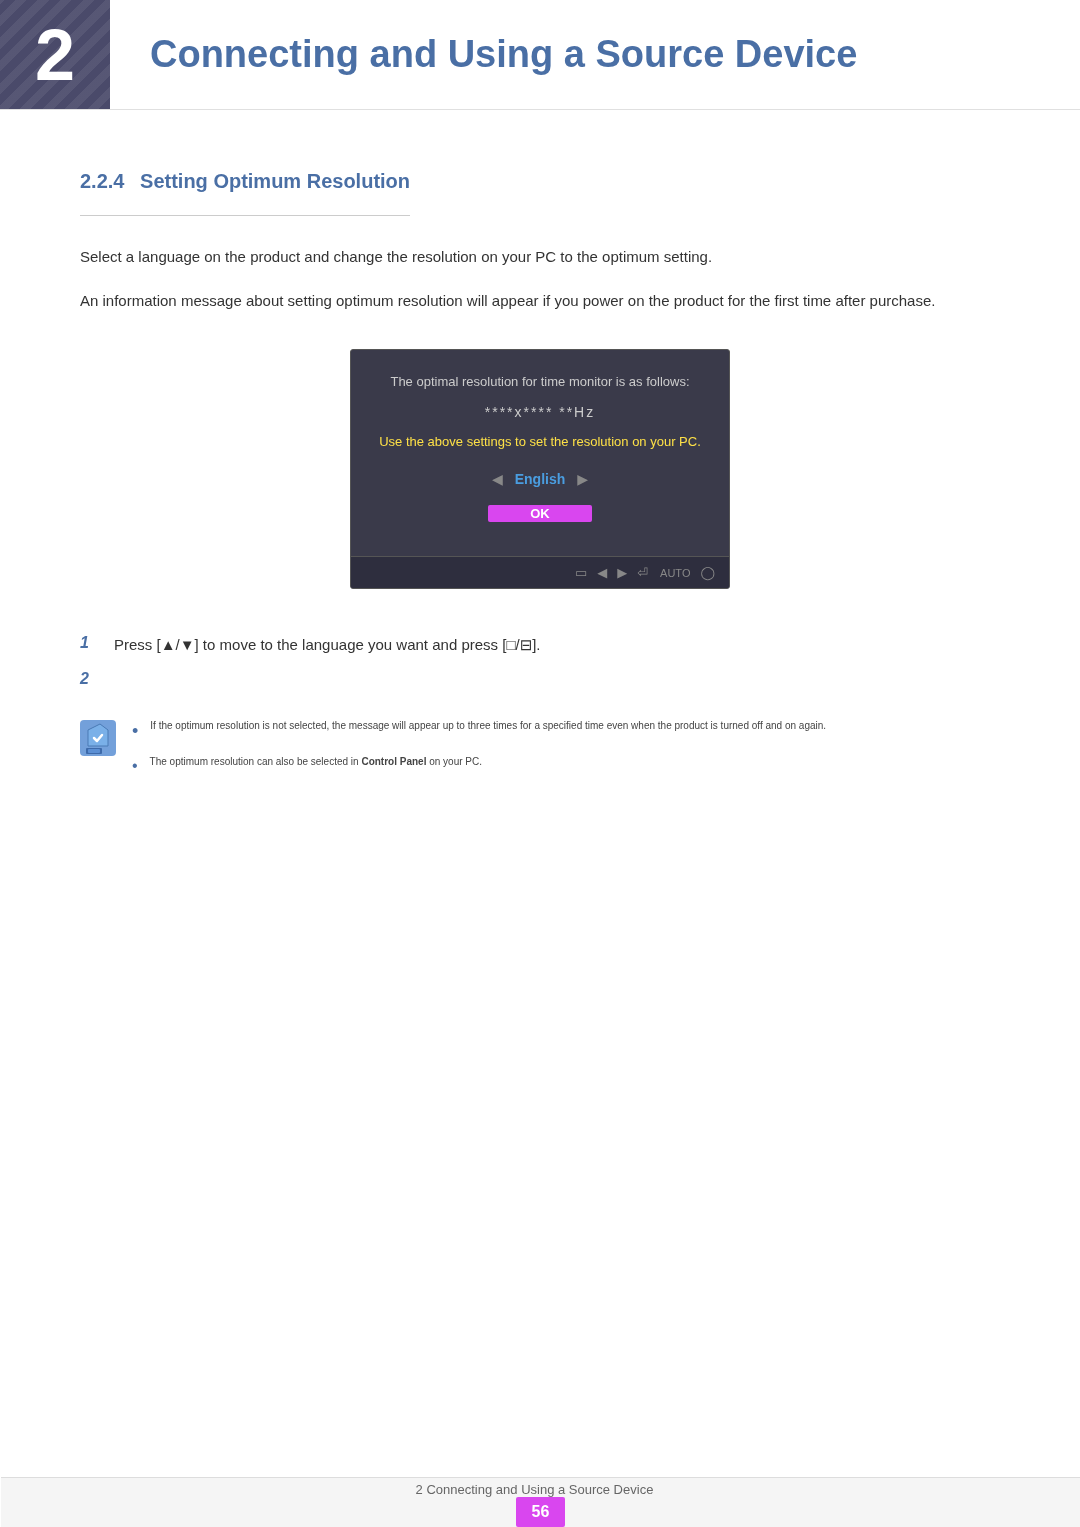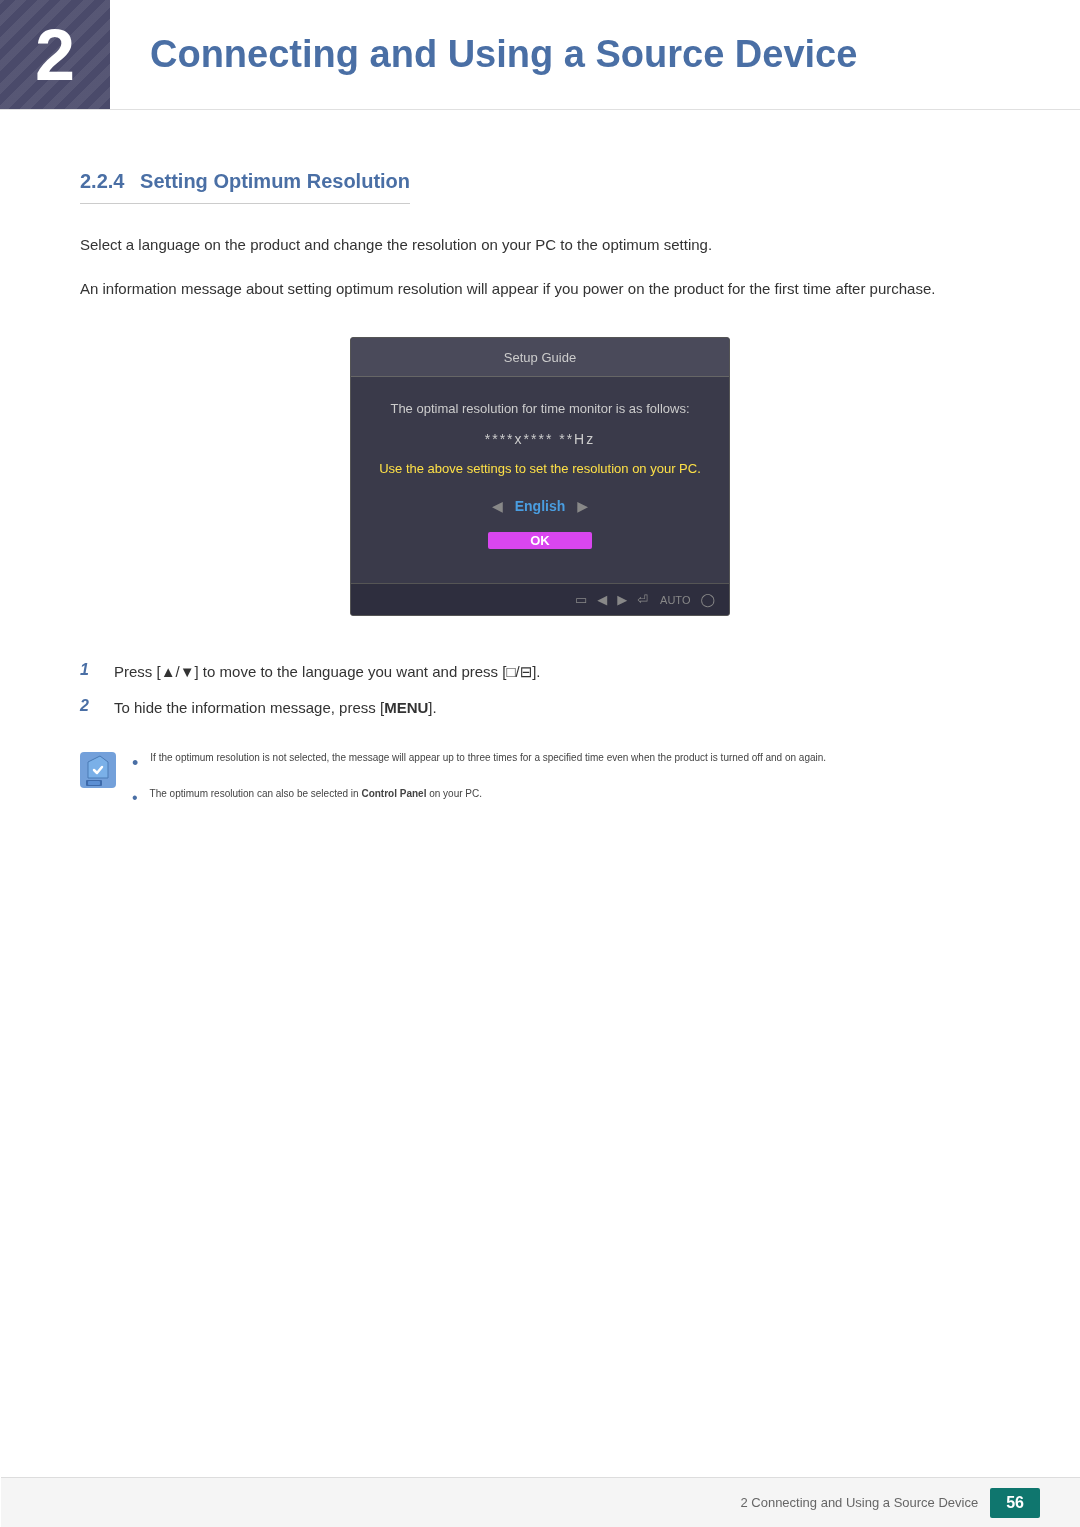--- a/index.html
+++ b/index.html
@@ -72,21 +72,21 @@
       padding: 60px 80px 80px 80px;
     }
 
     
     .section-heading {
       font-size: 20px;
       font-weight: bold;
       color: #4a6fa5;
       margin-bottom: 28px;
       border-bottom: 1px solid #ccc;
-      padding-bottom: 10px;
+      padding-bottom: 22px;
       display: inline-block;
     }
 
     .section-heading .section-num {
       margin-right: 10px;
     }
 
     
     .body-text {
       font-size: 15px;
@@ -312,30 +312,31 @@
       left: 1px;
       right: 0;
       height: 50px;
       background: #f5f5f5;
       border-top: 1px solid #ddd;
       display: flex;
       align-items: center;
       justify-content: flex-end;
       padding: 0 40px;
       gap: 0;
+      flex-direction: column;
     }
 
     .footer-text {
       font-size: 13px;
       color: #666;
       margin-right: 12px;
     }
 
     .footer-page {
-      background: #0f766e;
+      background: #d946ef;
       color: #fff;
       font-size: 16px;
       font-weight: bold;
       padding: 6px 16px;
       border-radius: 2px;
     }
   </style>
 </head>
 <body>
 
@@ -356,23 +357,20 @@
     <span>Setting Optimum Resolution</span>
   </div>
 
   
   <p class="body-text">Select a language on the product and change the resolution on your PC to the optimum setting.</p>
   <p class="body-text">An information message about setting optimum resolution will appear if you power on the product for the first time after purchase.</p>
 
   
   <div class="dialog-container">
     <div class="setup-dialog">
-      <div class="dialog-titlebar">
-        <span class="dialog-titlebar-text">Setup Guide</span>
-      </div>
       <div class="dialog-body">
         <p class="dialog-desc">The optimal resolution for time monitor is as follows:</p>
         <p class="dialog-resolution">****x****  **Hz</p>
         <p class="dialog-instruction">Use the above settings to set the resolution on your PC.</p>
         <div class="dialog-language-row">
           <span class="dialog-arrow">◀</span>
           <span class="dialog-language-text">English</span>
           <span class="dialog-arrow">▶</span>
         </div>
         <div class="dialog-ok-row">
@@ -393,23 +391,20 @@
   
   <div class="steps-section">
     <div class="step-item">
       <span class="step-number">1</span>
       <span class="step-text">
         Press [▲/▼] to move to the language you want and press [□/⊟].
       </span>
     </div>
     <div class="step-item">
       <span class="step-number">2</span>
-      <span class="step-text">
-        To hide the information message, press [<span class="bold-key">MENU</span>].
-      </span>
     </div>
   </div>
 
   
   <div class="notes-section">
     <div class="note-icon">
       <svg viewBox="0 0 36 36" xmlns="http://www.w3.org/2000/svg">
         <rect width="36" height="36" rx="4" fill="#5b8fd4" opacity="0.85"></rect>
         <path d="M8 10 L20 4 L28 10 L28 26 L8 26 Z" fill="#7ab0e8" stroke="#4a7ab5" stroke-width="1"></path>
         <path d="M14 18 L17 21 L22 15" stroke="#ffffff" stroke-width="2.5" fill="none" stroke-linecap="round" stroke-linejoin="round"></path>

